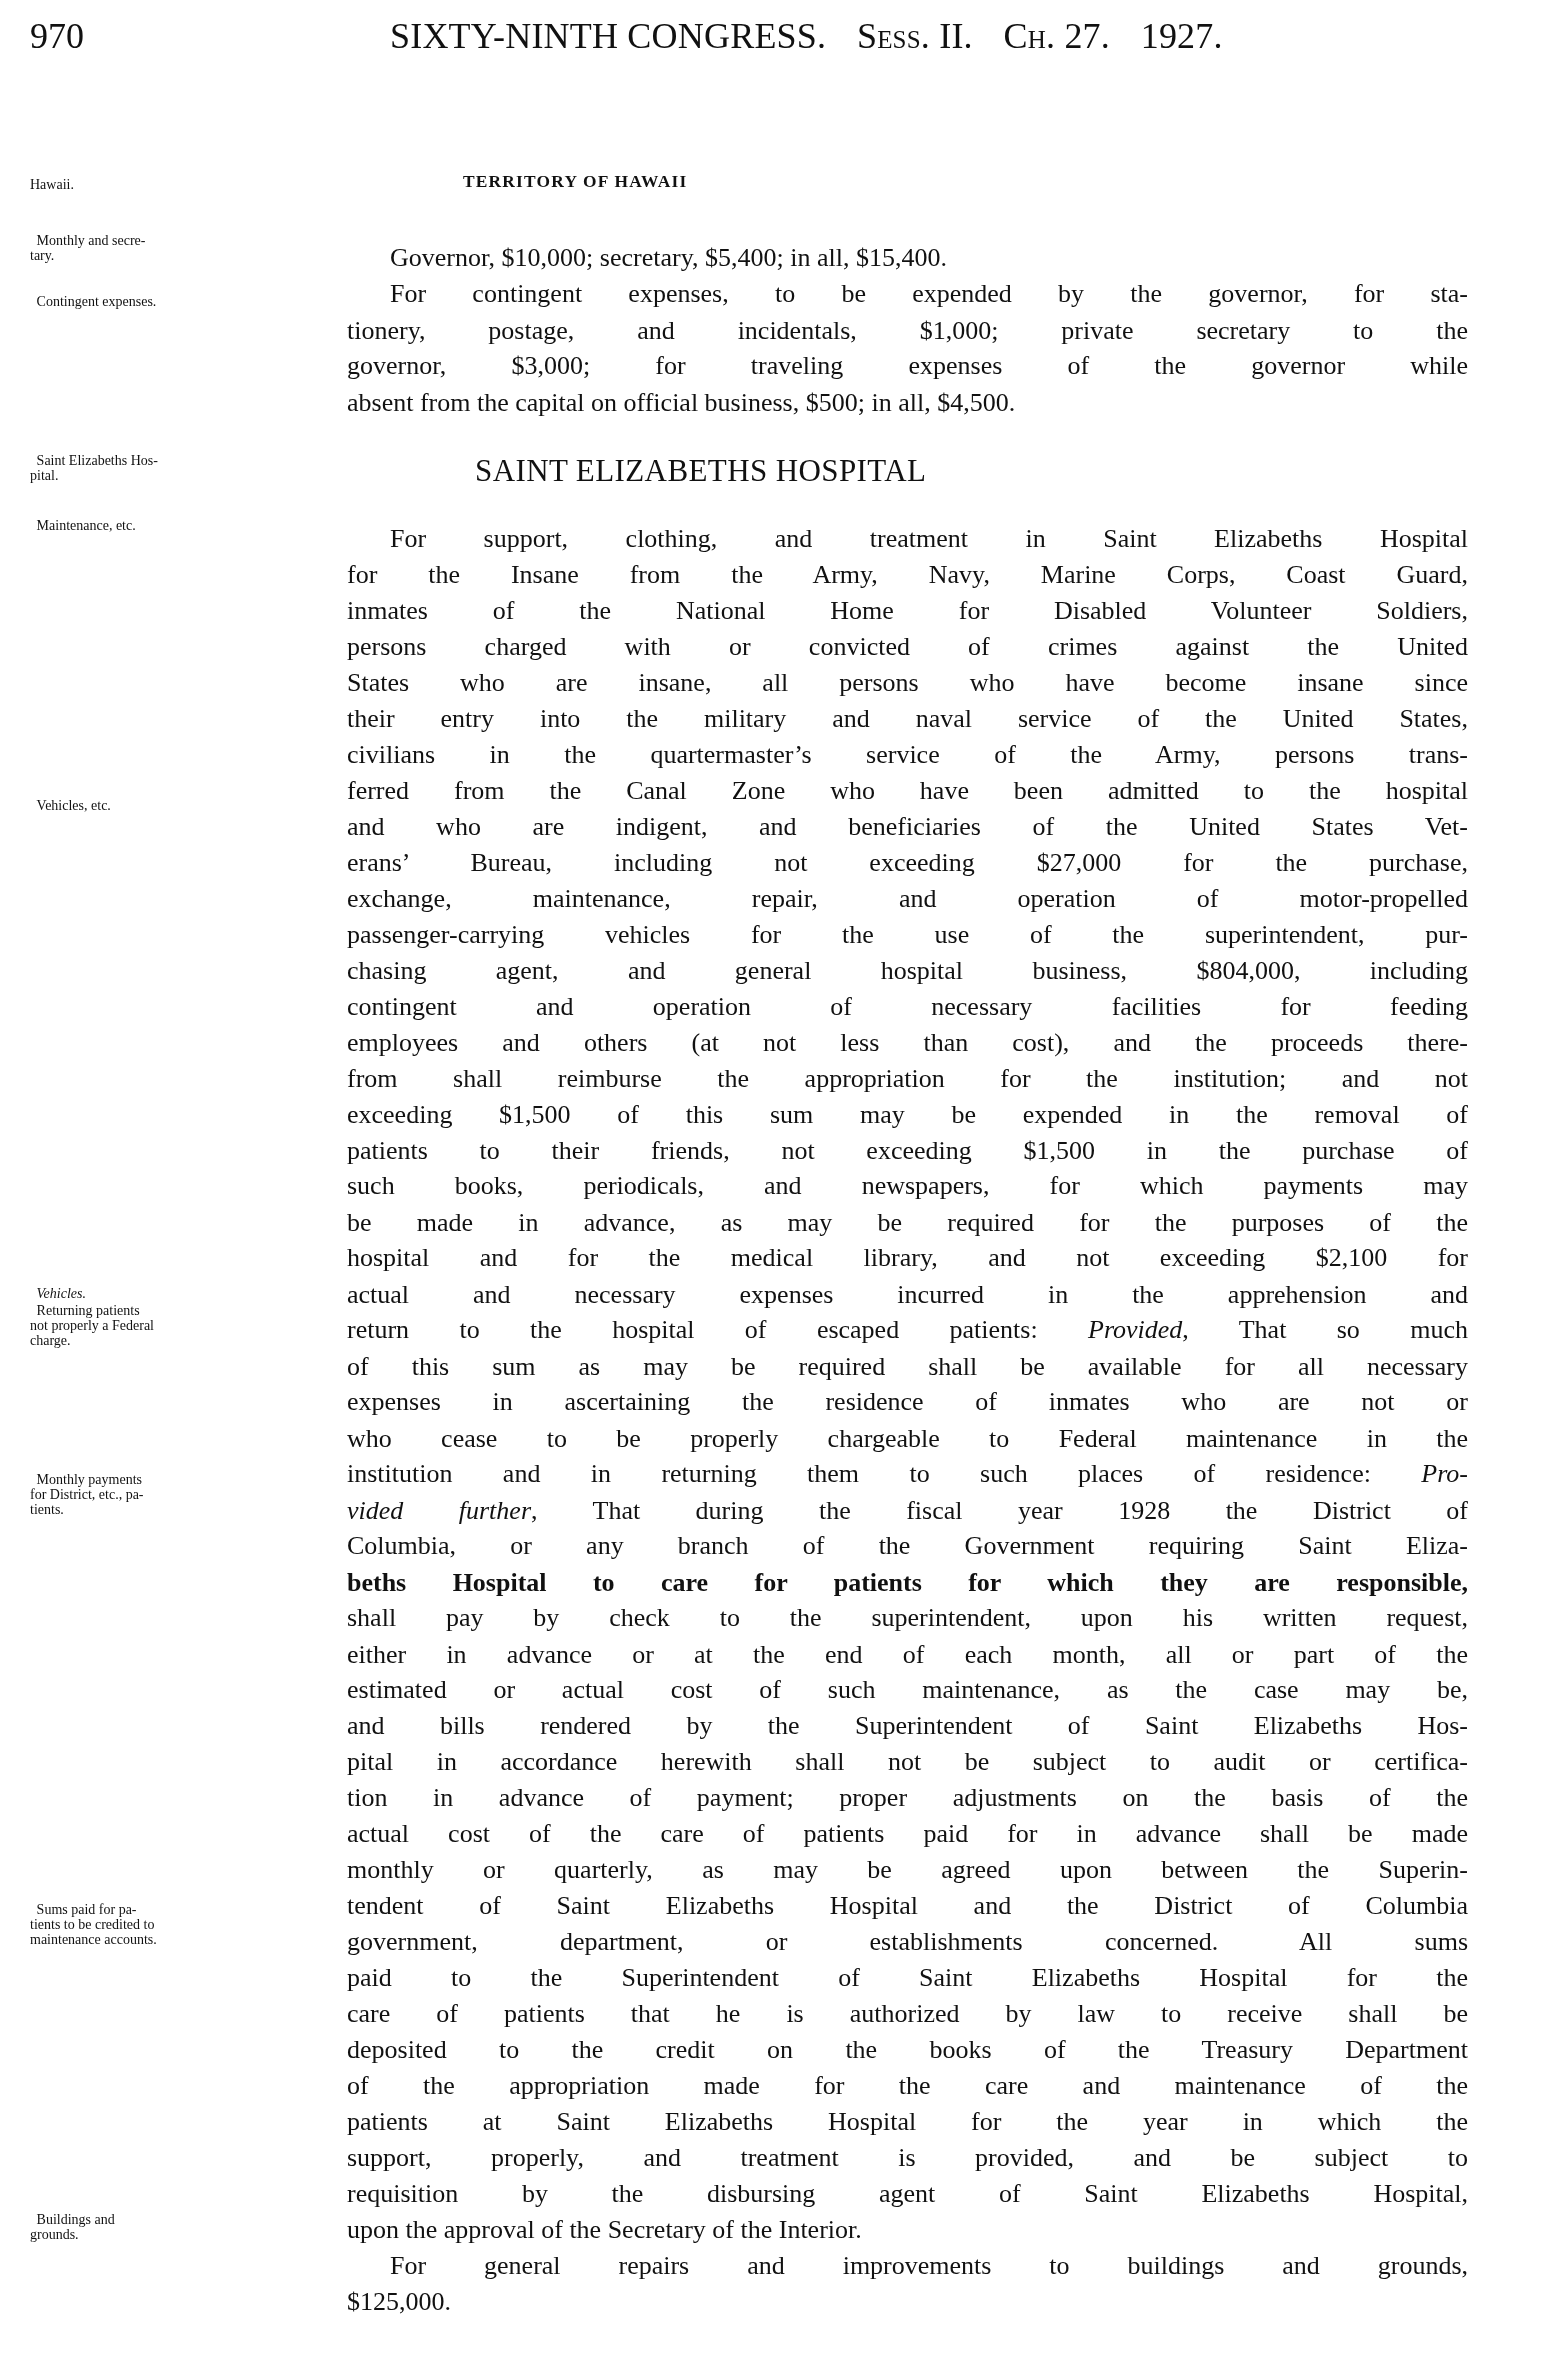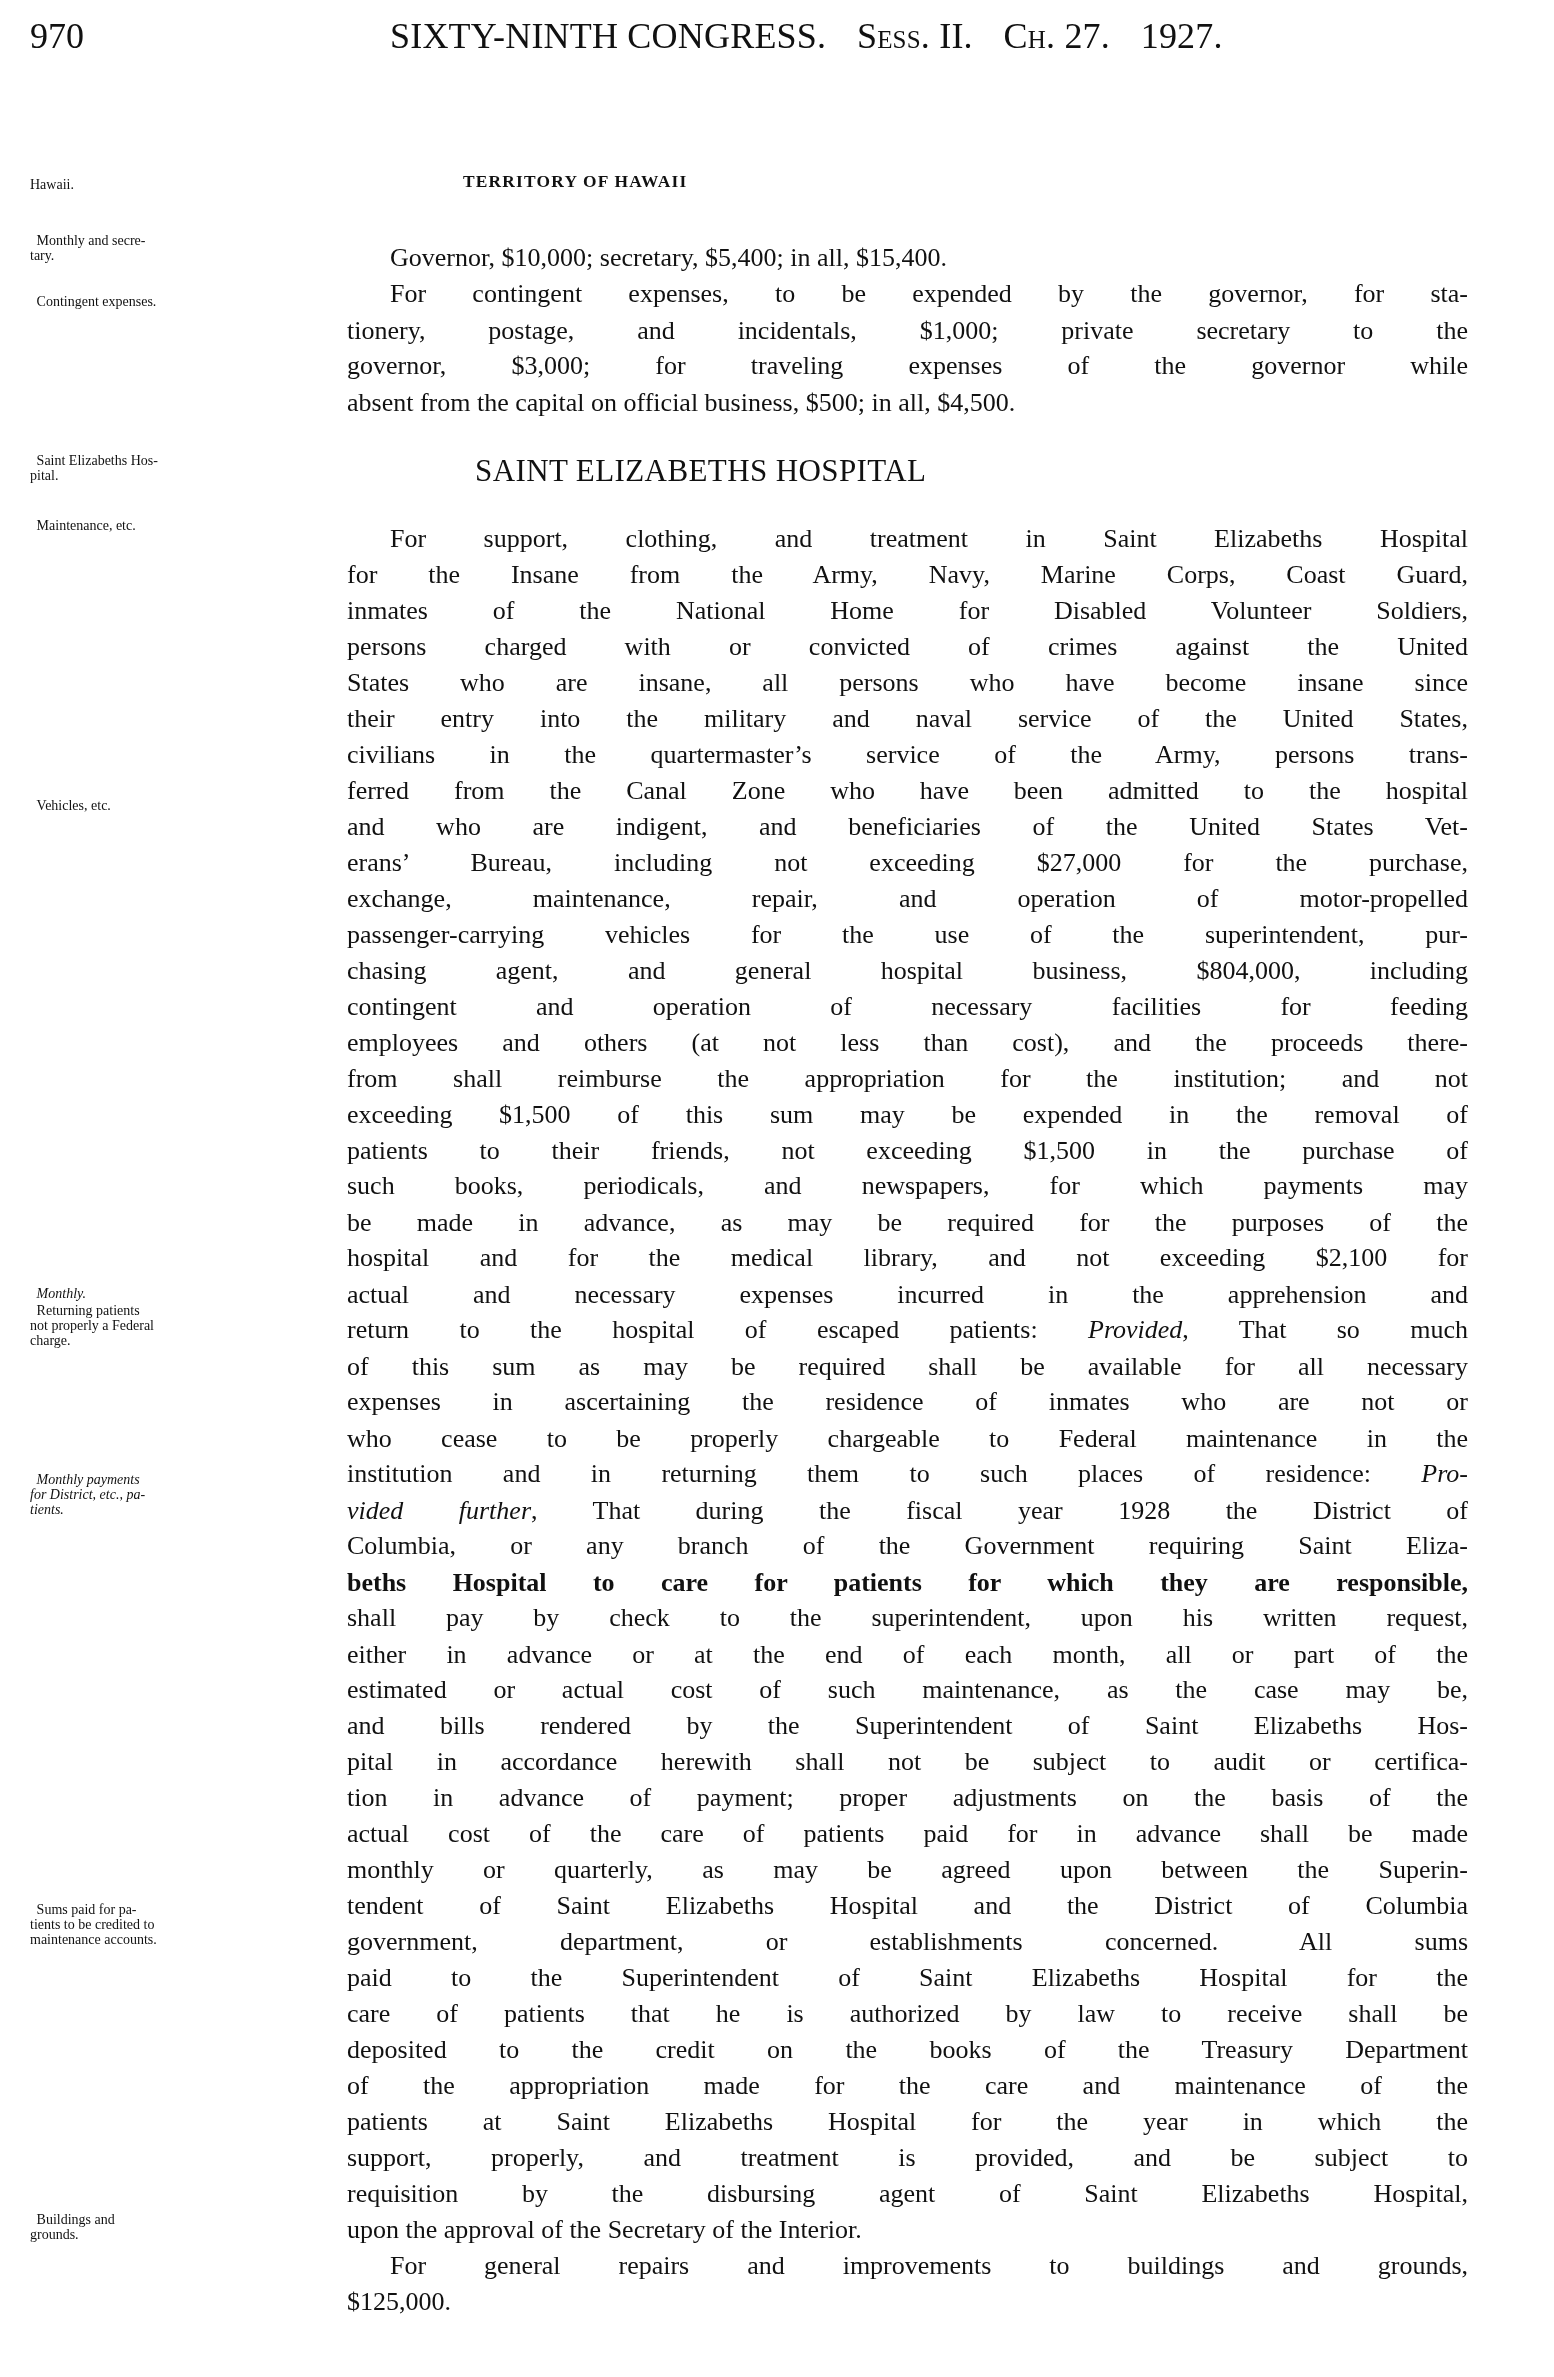--- a/index.html
+++ b/index.html
@@ -84,35 +84,35 @@
 <div class="body-line" style="top:1025px;">employees and others (at not less than cost), and the proceeds there-</div>
 <div class="body-line" style="top:1061px;">from shall reimburse the appropriation for the institution; and not</div>
 <div class="body-line" style="top:1097px;">exceeding $1,500 of this sum may be expended in the removal of</div>
 <div class="body-line" style="top:1133px;">patients to their friends, not exceeding $1,500 in the purchase of</div>
 <div class="body-line" style="top:1168px;">such books, periodicals, and newspapers, for which payments may</div>
 <div class="body-line" style="top:1205px;">be made in advance, as may be required for the purposes of the</div>
 <div class="body-line" style="top:1240px;">hospital and for the medical library, and not exceeding $2,100 for</div>
 <div class="body-line" style="top:1277px;">actual and necessary expenses incurred in the apprehension and</div>
 
 <div class="margin-note" style="top:1286px;">
-  <span class="l first"><em>Monthly.</em></span>
+  <span class="l first"><em>Vehicles.</em></span>
 </div>
 <div class="margin-note" style="top:1303px;">
   <span class="l first">Returning patients</span>
   <span class="l">not properly a Federal</span>
   <span class="l">charge.</span>
 </div>
 
 <div class="body-line" style="top:1312px;"><span>return to the hospital of escaped patients:</span> <em>Provided</em><span>, That so much</span></div>
 <div class="body-line" style="top:1349px;">of this sum as may be required shall be available for all necessary</div>
 <div class="body-line" style="top:1384px;">expenses in ascertaining the residence of inmates who are not or</div>
 <div class="body-line" style="top:1421px;">who cease to be properly chargeable to Federal maintenance in the</div>
 <div class="body-line" style="top:1456px;"><span>institution and in returning them to such places of residence:</span> <em>Pro-</em></div>
 
-<div class="margin-note" style="top:1472px;font-style:italic;">
+<div class="margin-note" style="top:1472px;">
   <span class="l first">Monthly payments</span>
   <span class="l">for District, etc., pa-</span>
   <span class="l">tients.</span>
 </div>
 
 <div class="body-line" style="top:1493px;"><em>vided further</em><span>, That during the fiscal year 1928 the District of</span></div>
 <div class="body-line" style="top:1528px;">Columbia, or any branch of the Government requiring Saint Eliza-</div>
 <div class="body-line" style="top:1565px;font-weight:bold;">beths Hospital to care for patients for which they are responsible,</div>
 <div class="body-line" style="top:1600px;">shall pay by check to the superintendent, upon his written request,</div>
 <div class="body-line" style="top:1637px;">either in advance or at the end of each month, all or part of the</div>

